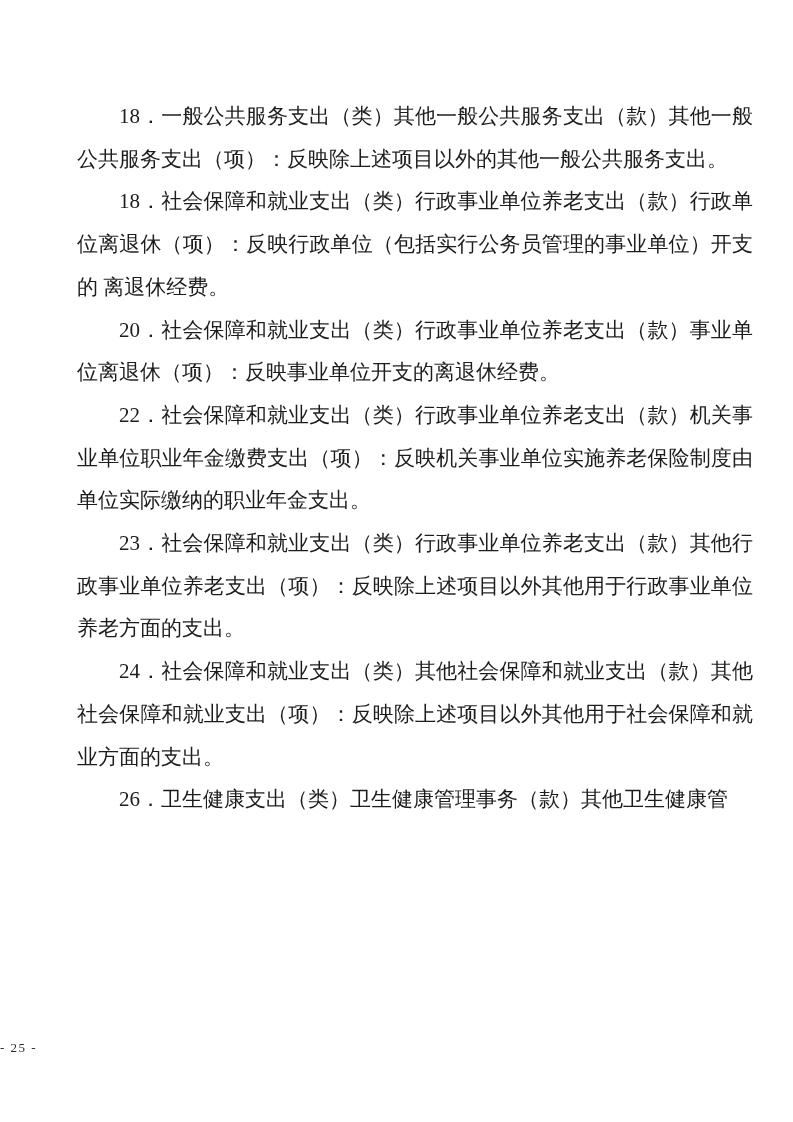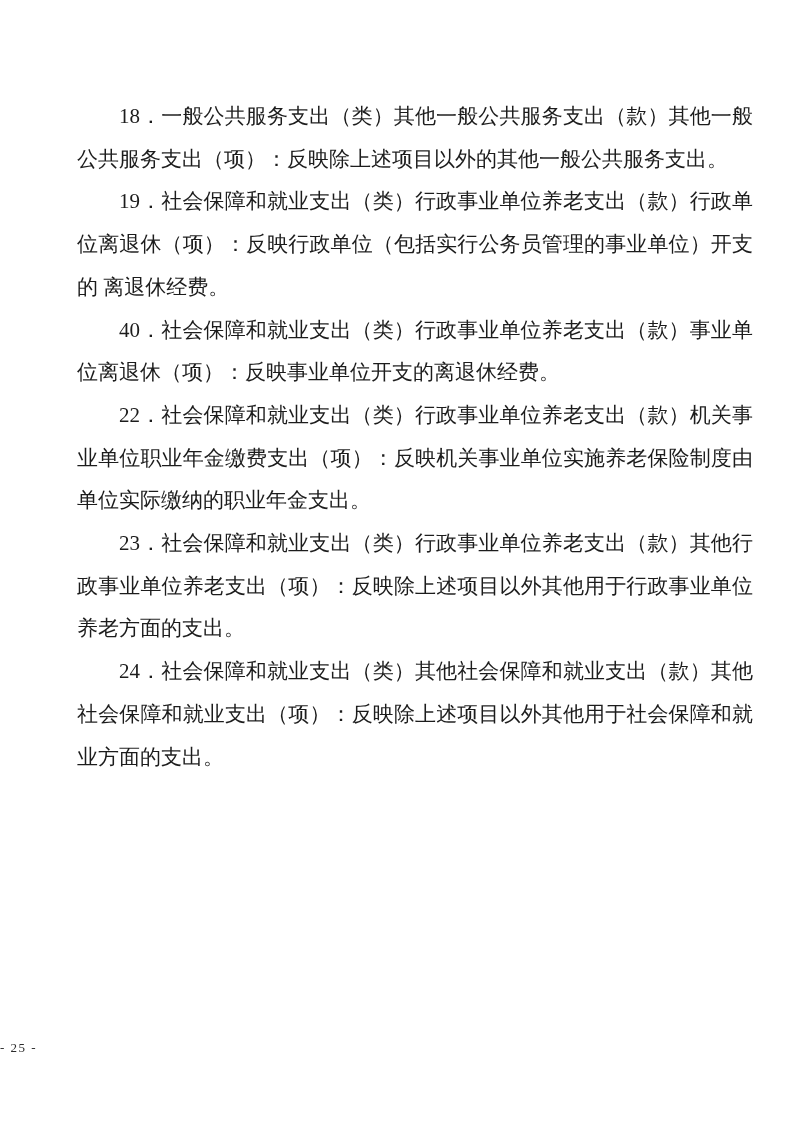--- a/index.html
+++ b/index.html
@@ -45,22 +45,23 @@
     color: #2a2a2a;
     font-family: "Liberation Serif", "DejaVu Serif", serif;
   }
 </style>
 </head>
 <body>
 
 <div class="page">
   <div class="body-text">
     <p>18．一般公共服务支出（类）其他一般公共服务支出（款）其他一般公共服务支出（项）：反映除上述项目以外的其他一般公共服务支出。</p>
-    <p>19．社会保障和就业支出（类）行政事业单位养老支出（款）行政单位离退休（项）：反映行政单位（包括实行公务员管理的事业单位）开支的 离退休经费。</p>
-    <p>40．社会保障和就业支出（类）行政事业单位养老支出（款）事业单位离退休（项）：反映事业单位开支的离退休经费。</p>
+    <p>18．社会保障和就业支出（类）行政事业单位养老支出（款）行政单位离退休（项）：反映行政单位（包括实行公务员管理的事业单位）开支的 离退休经费。</p>
+    <p>20．社会保障和就业支出（类）行政事业单位养老支出（款）事业单位离退休（项）：反映事业单位开支的离退休经费。</p>
     <p>22．社会保障和就业支出（类）行政事业单位养老支出（款）机关事业单位职业年金缴费支出（项）：反映机关事业单位实施养老保险制度由单位实际缴纳的职业年金支出。</p>
     <p>23．社会保障和就业支出（类）行政事业单位养老支出（款）其他行政事业单位养老支出（项）：反映除上述项目以外其他用于行政事业单位养老方面的支出。</p>
     <p>24．社会保障和就业支出（类）其他社会保障和就业支出（款）其他社会保障和就业支出（项）：反映除上述项目以外其他用于社会保障和就业方面的支出。</p>
+    <p>26．卫生健康支出（类）卫生健康管理事务（款）其他卫生健康管</p>
   </div>
   <div class="page-footer">
     <span>- 25 -</span>
   </div>
 </div>
 
 </body></html>

